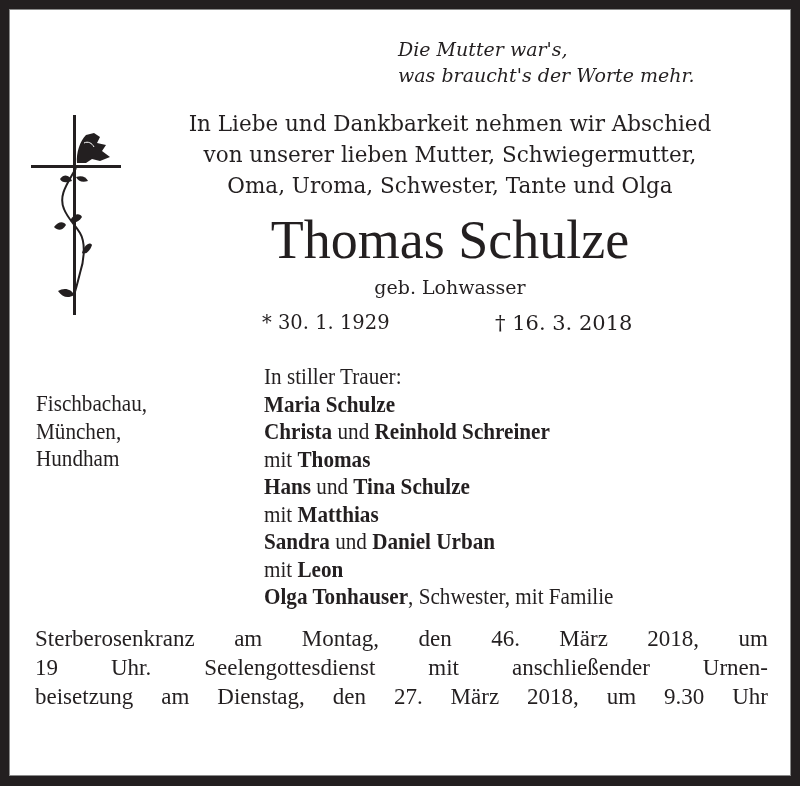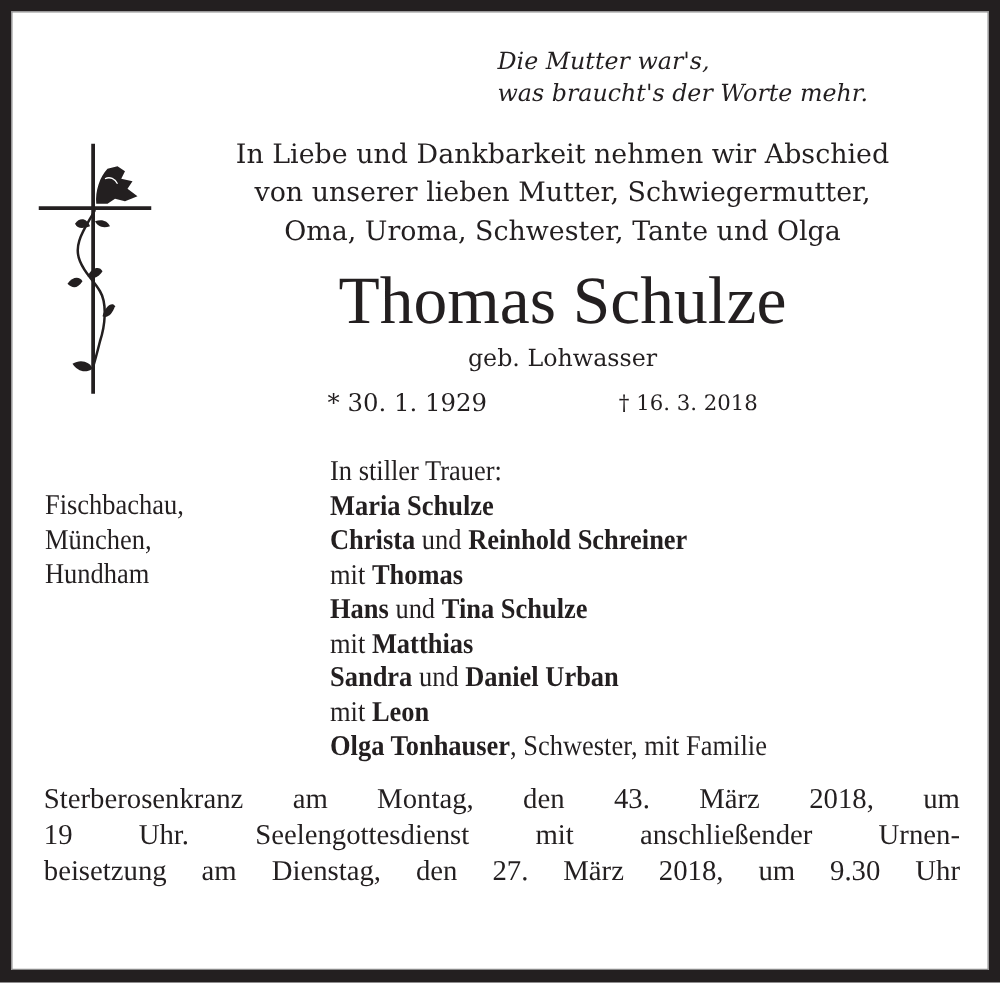--- a/index.html
+++ b/index.html
@@ -34,21 +34,21 @@
     text-align: center;
     font-family: "Liberation Serif", serif;
     font-size: 54px; line-height: 64px;
   }
   .maiden {
     left: 120px; top: 273px; width: 660px;
     text-align: center;
     font-size: 19px; line-height: 28px;
   }
   .birth { left: 262px; top: 308px; font-size: 19.5px; line-height: 30px; }
-  .death { left: 495px; top: 308px; font-size: 17px; line-height: 30px; }
+  .death { left: 495px; top: 308px; font-size: 21px; line-height: 30px; }
   .cross { left: 24px; top: 113px; width: 100px; height: 205px; }
   .places {
     left: 36px; top: 390px;
     font-family: "Liberation Serif", serif;
     font-size: 23px; line-height: 27.5px;
     transform: scaleX(0.92); transform-origin: left top;
   }
   .mourners {
     left: 264px; top: 363px;
     font-family: "Liberation Serif", serif;
@@ -121,16 +121,16 @@
       <span class="line-row"><span>mit </span><b>Thomas</b></span>
       <span class="line-row"><b>Hans</b><span> und </span><b>Tina Schulze</b></span>
       <span class="line-row"><span>mit </span><b>Matthias</b></span>
       <span class="line-row"><b>Sandra</b><span> und </span><b>Daniel Urban</b></span>
       <span class="line-row"><span>mit </span><b>Leon</b></span>
       <span class="line-row"><b>Olga Tonhauser</b><span>, Schwester, mit Familie</span></span>
     </div>
 </div>
 
 <div class="abs service">
-  <span class="line">Sterberosenkranz am Montag, den 43. März 2018, um</span>
+  <span class="line">Sterberosenkranz am Montag, den 46. März 2018, um</span>
   <span class="line">19 Uhr. Seelengottesdienst mit anschließender Urnen-</span>
   <span class="line">beisetzung am Dienstag, den 27. März 2018, um 9.30 Uhr</span>
 </div>
 
 </body></html>

